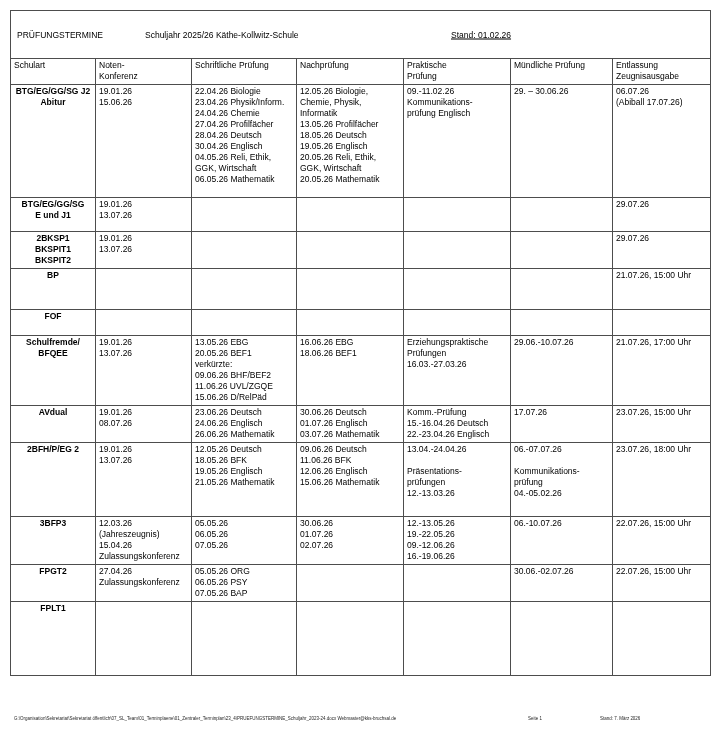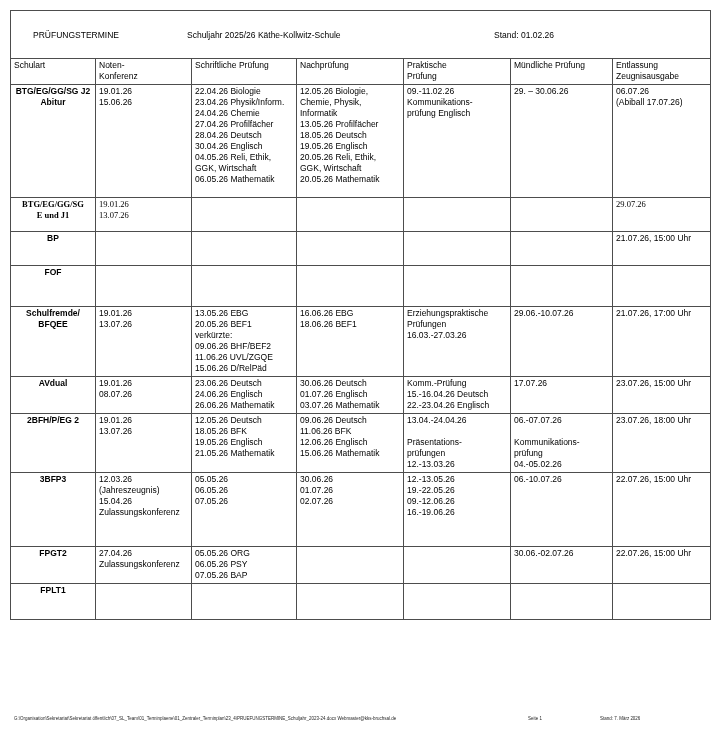--- a/index.html
+++ b/index.html
@@ -32,32 +32,32 @@
   
   .title-cell {
     height: 17px;
     position: relative;
     padding: 0;
     font-size: 11px;
     font-weight: bold;
     white-space: nowrap;
   }
   .title-cell span { position: absolute; top: 50%; transform: translateY(-50%); }
-  .t1 { left: 22px; }
-  .t2 { left: 134px; margin-left: 42px; }
-  .t3 { left: 483px; }
+  .t1 { left: 6px; }
+  .t2 { left: 134px; }
+  .t3 { left: 440px; text-decoration: underline; }
 
   .header-row th { height: 17px; }
 
   
   .schedule tbody td:first-child { font-weight: bold; text-align: center; }
 
   
   tbody tr:nth-child(1)  { height: 113px; }
-  tbody tr:nth-child(2)  { height: 34px; font-family: Liberation Serif, serif; }
+  tbody tr:nth-child(2)  { height: 34px; }
   tbody tr:nth-child(3)  { height: 34px; }
   tbody tr:nth-child(4)  { height: 41px; }
   tbody tr:nth-child(5)  { height: 26px; }
   tbody tr:nth-child(6)  { height: 14px; }
   tbody tr:nth-child(7)  { height: 13px; }
   tbody tr:nth-child(8)  { height: 74px; }
   tbody tr:nth-child(9)  { height: 33px; }
   tbody tr:nth-child(10) { height: 36px; }
   tbody tr:nth-child(11) { height: 74px; }
   tbody tr:nth-child(12) { height: 53px; }
@@ -152,20 +152,32 @@
 E und J1</td>
     <td>19.01.26
 13.07.26</td>
     <td></td>
     <td></td>
     <td></td>
     <td></td>
     <td>29.07.26</td>
   </tr>
         <tr>
+    <td>2BKSP1
+BKSPIT1
+BKSPIT2</td>
+    <td>19.01.26
+13.07.26</td>
+    <td></td>
+    <td></td>
+    <td></td>
+    <td></td>
+    <td>29.07.26</td>
+  </tr>
+        <tr>
     <td>BP</td>
     <td></td>
     <td></td>
     <td></td>
     <td></td>
     <td></td>
     <td>21.07.26, 15:00 Uhr</td>
   </tr>
         <tr>
     <td>FOF</td>

